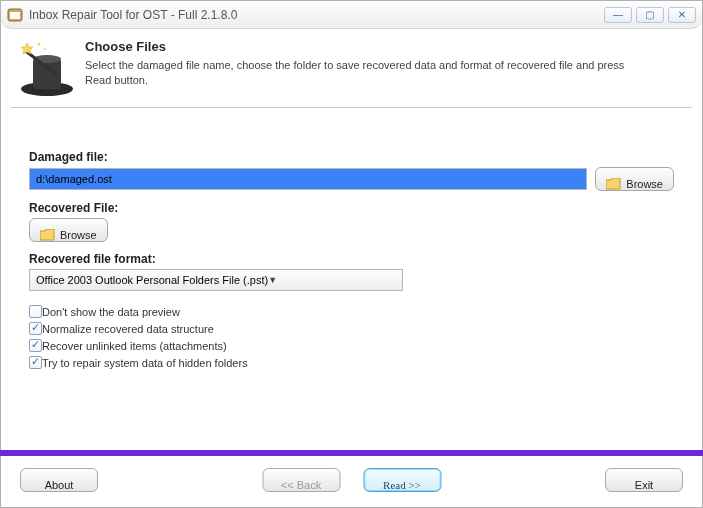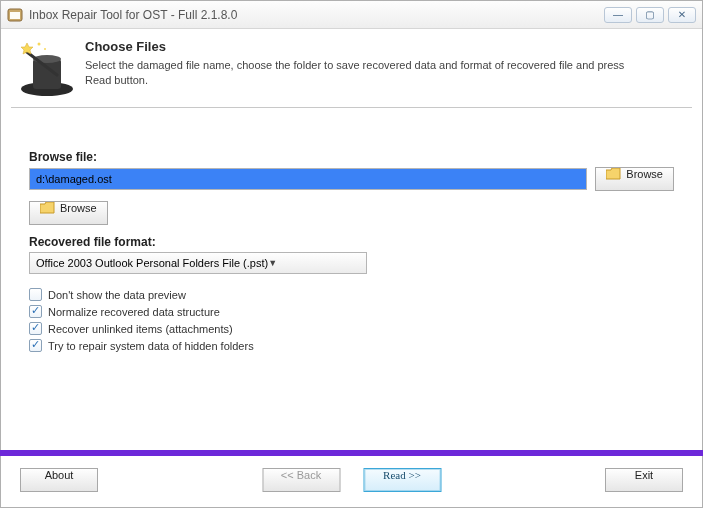--- a/index.html
+++ b/index.html
@@ -12,20 +12,21 @@
     overflow: hidden;
     border: 1px solid #b0b0b0;
   }
   .titlebar {
     height: 28px;
     background: linear-gradient(#fdfdfd, #eeeeee);
     border-bottom: 1px solid #d6d6d6;
     display: flex;
     align-items: center;
     padding: 0 6px;
+    border-radius: 11px;
   }
   .titlebar .app-icon { width: 16px; height: 16px; margin-right: 6px; }
   .titlebar .title { flex: 1; color: #555; font-size: 12px; }
   .win-btns { display: flex; gap: 4px; }
   .win-btn {
     width: 28px; height: 16px;
     border: 1px solid #b8c6d6;
     border-radius: 3px;
     background: linear-gradient(#fefefe,#e7eef6);
     display: flex; align-items: center; justify-content: center;
@@ -50,51 +51,51 @@
     border: 1px solid #b5b5b5;
     background: #3b82f6;
     padding: 0 6px;
     font-size: 11px;
     font-family: inherit;
   }
   .btn {
     height: 24px;
     min-width: 78px;
     border: 1px solid #a8a8a8;
-    border-radius: 0;
+    border-radius: 6px;
     background: linear-gradient(#fefefe,#e6e6e6);
     font-size: 11px;
     display: inline-flex;
-    align-items: flex-start;
+    align-items: flex-end;
     justify-content: center;
     gap: 5px;
     cursor: default;
     padding: 0 10px;
     color: #222;
   }
   .btn.disabled { color: #9a9a9a; }
   .btn.primary {
     border: 1px solid #3ba7d8;
     box-shadow: 0 0 0 1px rgba(59,167,216,.35) inset;
     background: linear-gradient(#f4fbff,#d6eefb);
     color: #1a4e6e;
     font-family: Liberation Serif, serif;
   }
   .select {
-    width: 338px;
+    width: 374px;
     height: 22px;
     border: 1px solid #b5b5b5;
     background: linear-gradient(#fefefe,#ececec);
     font-size: 11px;
     padding: 0 6px;
     display: flex; align-items: center; 
   }
   .select .arrow { font-size: 9px; color: #444; }
   .checks { margin-top: 14px; display: flex; flex-direction: column; gap: 4px; }
-  .check { display: flex; align-items: center; gap: 6px; font-size: 11px; color: #333;}
+  .check { display: flex; align-items: center; font-size: 11px; color: #333;}
   .chk {
     width: 13px; height: 13px; border: 1px solid #8aa1b8;
     border-radius: 2px; background: linear-gradient(#fff,#eef4fa);
     display: inline-flex; align-items: center; justify-content: center;
     font-size: 11px; color: #2a6fb5; line-height: 1;
   }
   .chk.checked::after { content: "✓"; transform: translateY(-1px);}
   .footer {
     position: absolute;
     left: 0; right: 0; bottom: 0;
@@ -136,31 +137,32 @@
   </svg>
   <div>
     <h2>Choose Files</h2>
     <p>Select the damaged file name, choose the folder to save recovered data and format of recovered file and press Read button.</p>
   </div>
 </div>
 <div class="sep"></div>
 
 <div class="content">
 
-  <div class="field-label">Browse file:</div>
+  <div class="field-label">Damaged file:</div>
   <div class="row">
     <input class="text-input" type="text" value="d:\damaged.ost" style="">
     <button class="btn">
       <svg class="folder-icon" viewBox="0 0 15 12">
           <path d="M0 2 L5 2 L6 0 L14 0 L14 11 L0 11 Z" fill="#f6d36b" stroke="#c89a2a"></path>
         </svg>
       <span>Browse</span>
     </button>
   </div>
 
+  <div class="field-label">Recovered File:</div>
   <div class="row">
     <button class="btn">
       <svg class="folder-icon" viewBox="0 0 15 12">
           <path d="M0 2 L5 2 L6 0 L14 0 L14 11 L0 11 Z" fill="#f6d36b" stroke="#c89a2a"></path>
         </svg>
       <span>Browse</span>
     </button>
   </div>
 
   <div class="field-label">Recovered file format:</div>

